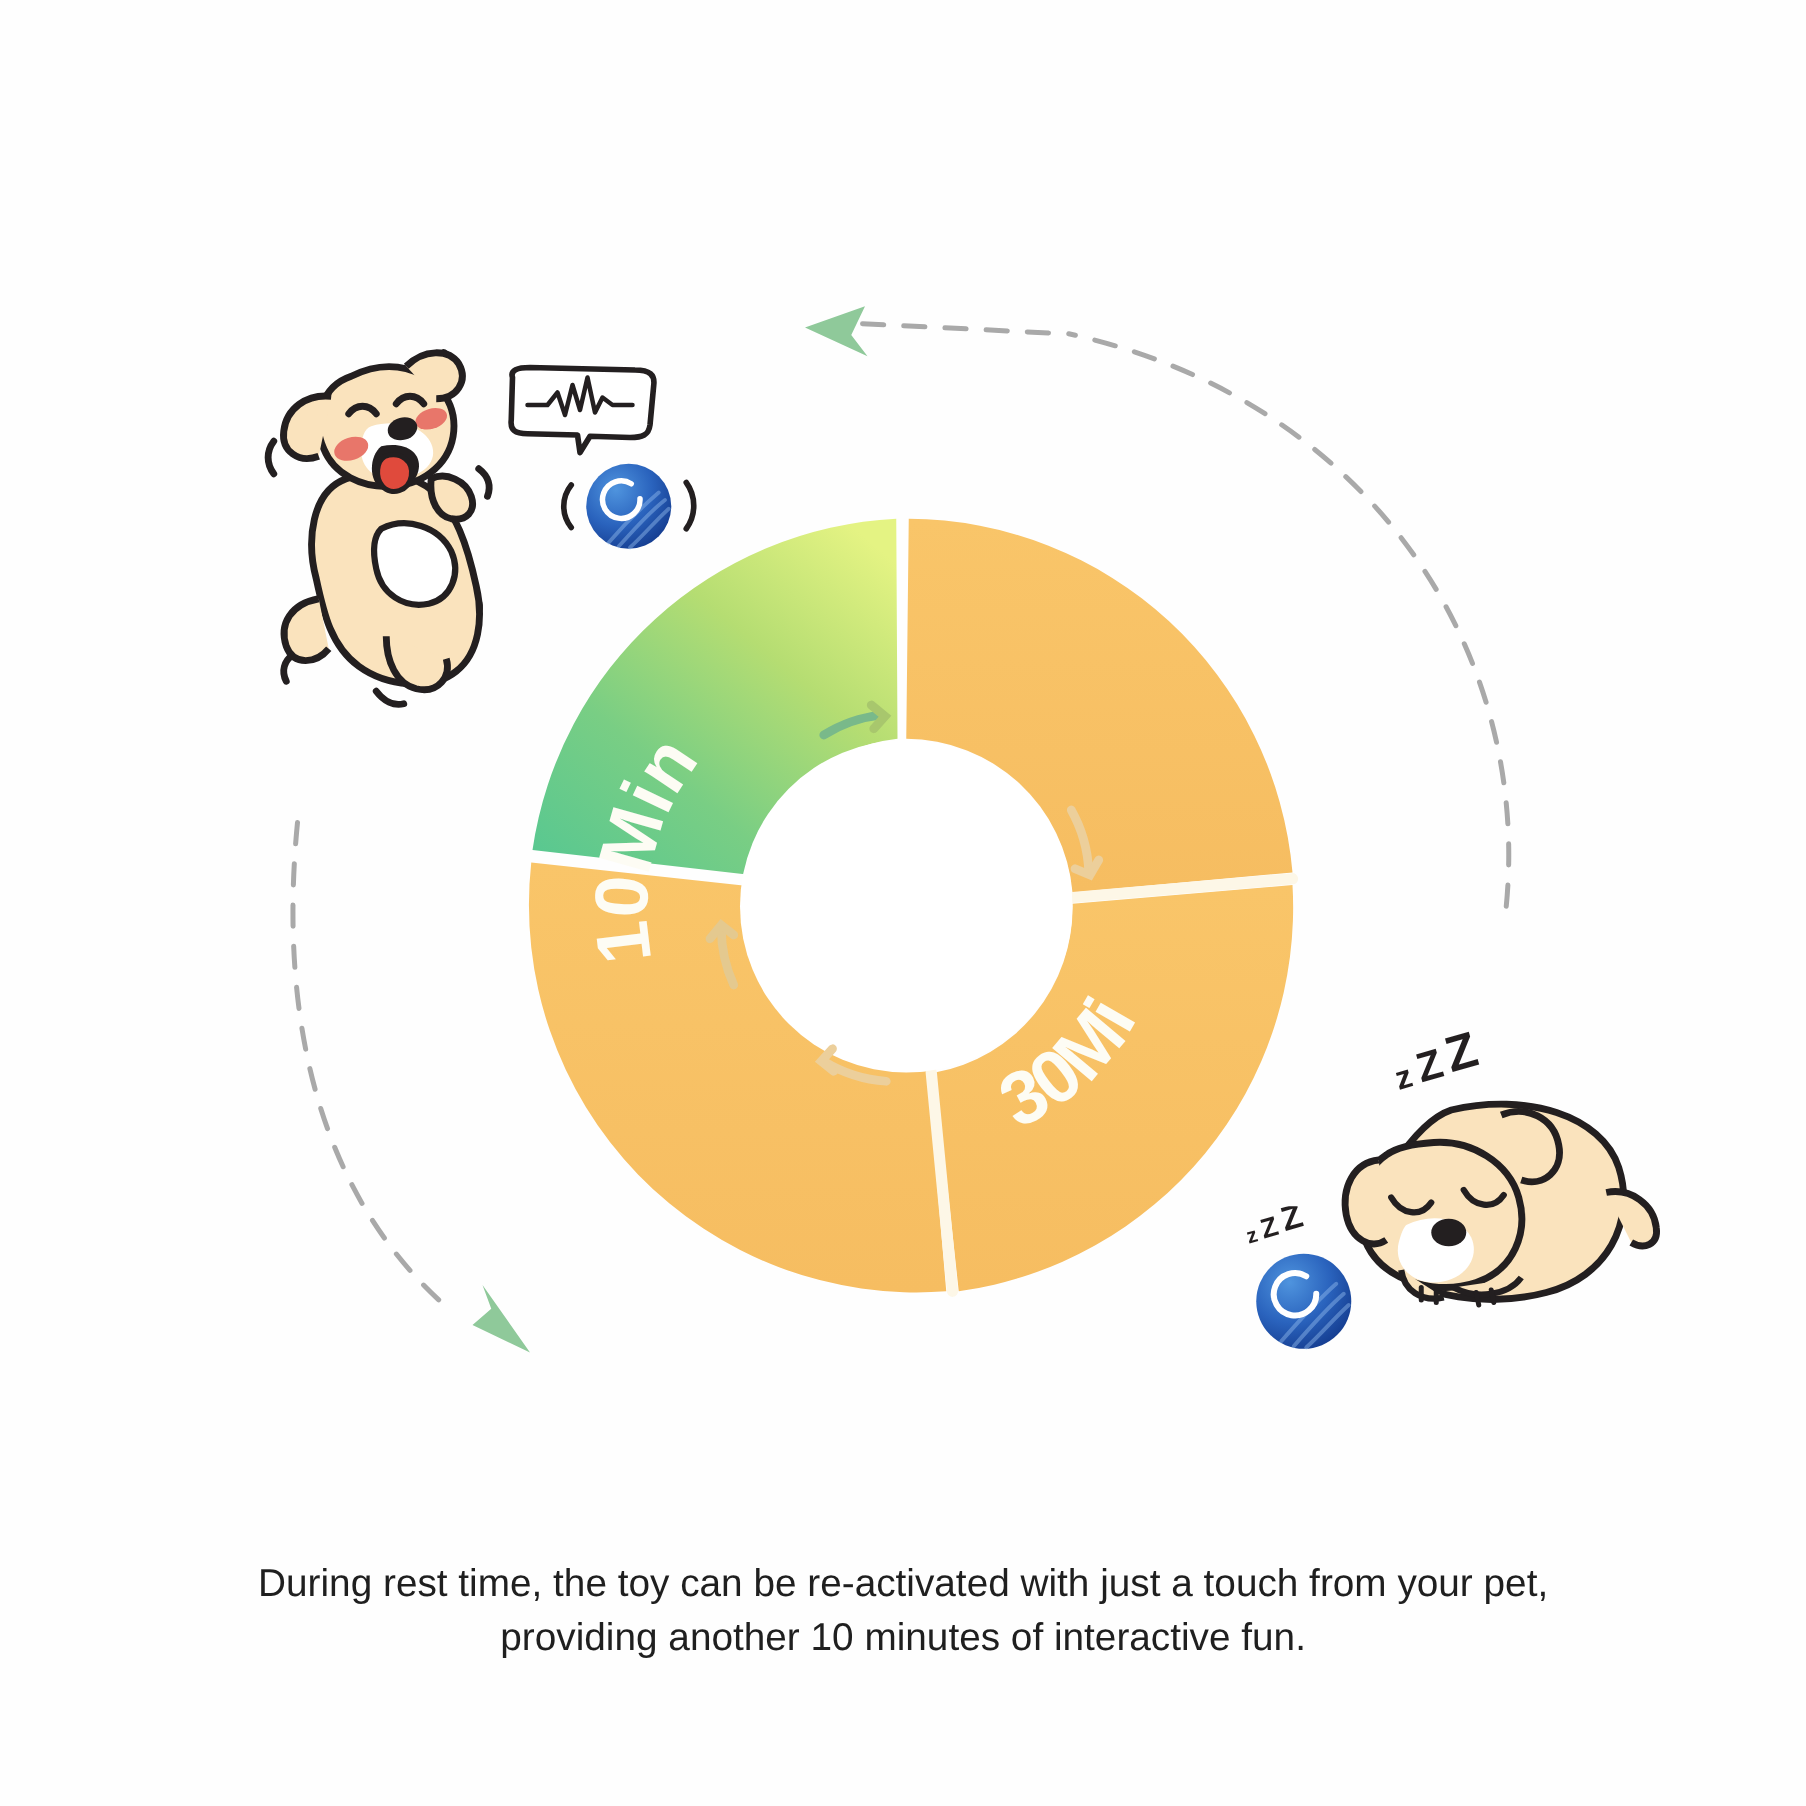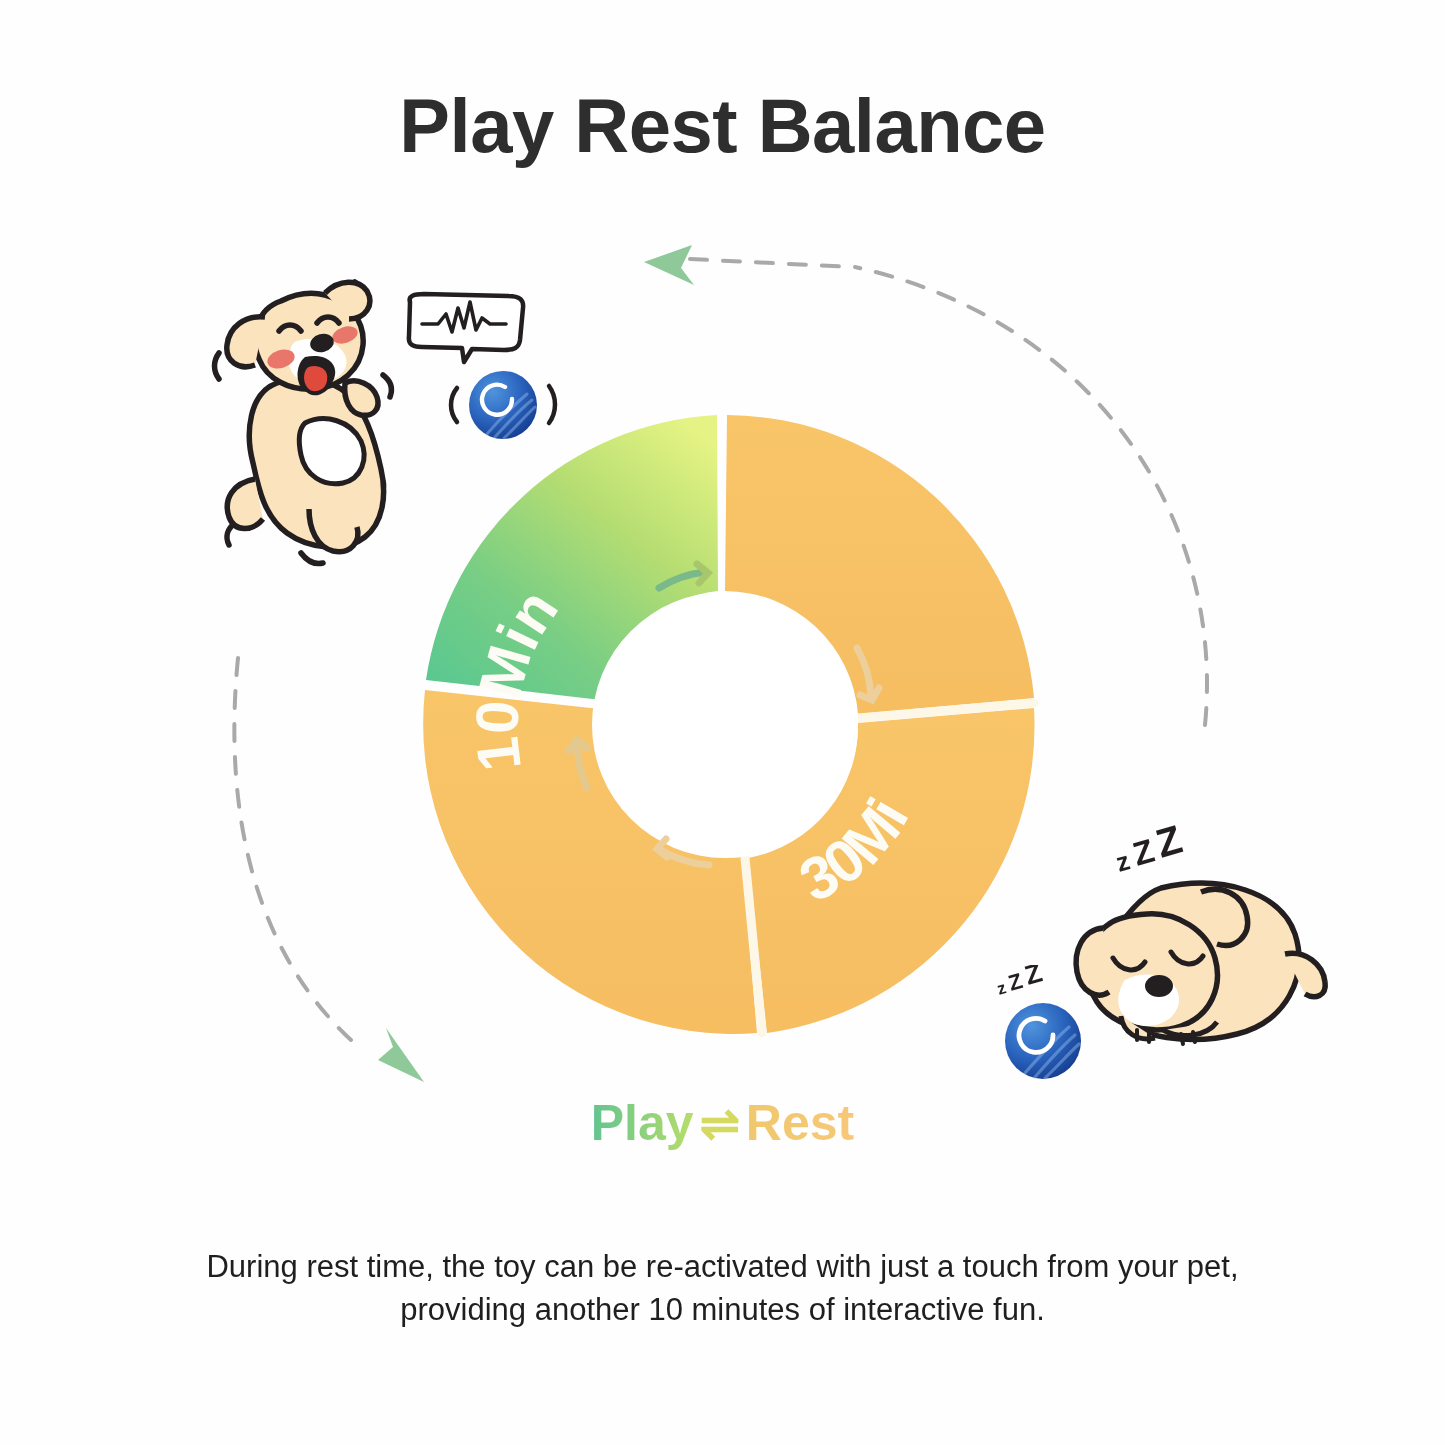--- a/index.html
+++ b/index.html
@@ -107,21 +107,20 @@
   .dog-play   { left: 205px; top: 265px; width: 350px; height: 310px; }
   .dog-sleep  { left: 985px; top: 830px; width: 355px; height: 285px; }
 
   .arrows-layer { position: absolute; left: 0; top: 0; width: 1445px; height: 1445px; pointer-events: none; }
 </style>
 </head>
 <body>
 
 <div id="stage">
 
-  <div class="page-title">Play Rest Balance</div>
 
   <svg class="arrows-layer" viewBox="0 0 1445 1445" width="1445" height="1445">
 
     <path d="M 1205 725 C 1225 520 1095 320 855 267" fill="none" stroke="#a9a9a9" stroke-width="4" stroke-dasharray="17 16" stroke-linecap="round"></path>
     <polygon points="644,262 692,245 681,268 694,285" fill="#8fc99a"></polygon>
     <path d="M 690 259 L 852 267" fill="none" stroke="#a9a9a9" stroke-width="4" stroke-dasharray="17 16" stroke-linecap="round"></path>
 
     <path d="M 238 658 C 222 820 258 960 360 1048" fill="none" stroke="#a9a9a9" stroke-width="4" stroke-dasharray="17 16" stroke-linecap="round"></path>
     <polygon points="424,1082 378,1060 393,1047 386,1028" fill="#8fc99a"></polygon>
   </svg>
@@ -330,19 +329,16 @@
     </g>
     <circle cx="58" cy="76" r="38" fill="url(#ballGradB)"></circle>
     <g opacity="0.42" stroke="#9cc4f2" stroke-width="3.2" fill="none" stroke-linecap="round">
       <path d="M 40 108 C 54 92 68 76 84 62"></path>
       <path d="M 50 112 C 63 97 76 82 90 70"></path>
       <path d="M 60 113 C 72 102 83 89 94 79"></path>
     </g>
     <path d="M 60 56 A 17 17 0 1 0 68 70" fill="none" stroke="#ffffff" stroke-width="4.8" stroke-linecap="round"></path>
   </svg>
 
-  <div class="play-rest">
-    <span class="pr-play">Play</span><span class="pr-swap">⇌</span><span class="pr-rest">Rest</span>
-  </div>
 
   <div class="caption">During rest time, the toy can be re-activated with just a touch from your pet, providing another 10 minutes of interactive fun.</div>
 
 </div>
 
 </body></html>

